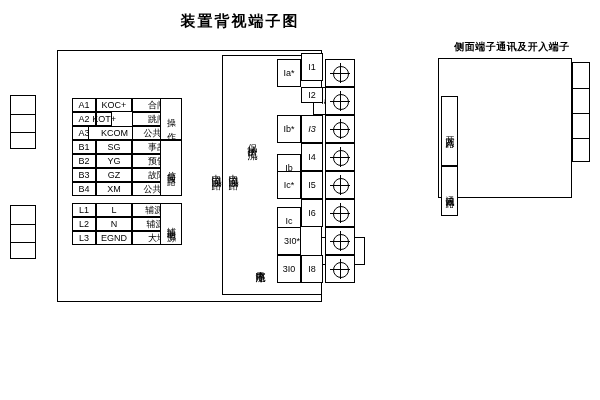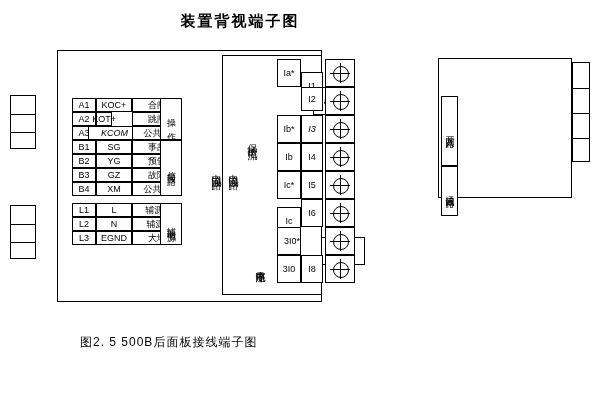--- a/index.html
+++ b/index.html
@@ -53,21 +53,21 @@
   }
   .screw .h{position:absolute;left:4px;right:4px;top:50%;border-top:1px solid #000;}
   .screw .v{position:absolute;top:3px;bottom:3px;left:50%;border-left:1px solid #000;}
 </style>
 </head>
 <body>
 
 <div class="page">
 
   <div class="main-title">装置背视端子图</div>
-  <div class="figure-caption">图2. 5   500B后面板接线端子图</div>
+  <div class="side-title">侧面端子通讯及开入端子</div>
 
   <div class="box" style="left:57px;top:50px;width:265px;height:252px;"></div>
 
   <div class="strip" style="left:10px;top:95px;width:26px;height:54px;">
     <i style="top:18px"></i>
       <i style="top:36px"></i>
   </div>
   <div class="strip" style="left:10px;top:205px;width:26px;height:54px;">
     <i style="top:18px"></i>
       <i style="top:36px"></i>
@@ -76,21 +76,21 @@
   <div class="plain-v" style="left:208px;top:110px;width:16px;height:120px;">电流回路</div>
 
   <div id="left-rows">
       <div class="cell" style="left: 72px; top: 98px; width: 24px; height: 14px;">A1</div>
       <div class="cell" style="left: 96px; top: 98px; width: 36px; height: 14px;">KOC+</div>
       <div class="cell" style="left: 132px; top: 98px; width: 50px; height: 14px;">合闸</div>
       <div class="cell" style="left: 72px; top: 112px; width: 24px; height: 14px;">A2</div>
       <div class="cell" style="left: 96px; top: 112px; width: 16px; height: 14px;">KOT+</div>
       <div class="cell" style="left: 132px; top: 112px; width: 50px; height: 14px;">跳闸</div>
       <div class="cell" style="left: 72px; top: 126px; width: 24px; height: 14px;">A3</div>
-      <div class="cell" style="left: 88px; top: 126px; width: 53px; height: 14px; font-style: italic;">KCOM</div>
+      <div class="cell" style="left: 88px; top: 126px; width: 53px; height: 14px;">KCOM</div>
       <div class="cell" style="left: 132px; top: 126px; width: 50px; height: 14px;">公共端</div>
       <div class="cell" style="left: 72px; top: 140px; width: 24px; height: 14px;">B1</div>
       <div class="cell" style="left: 96px; top: 140px; width: 36px; height: 14px;">SG</div>
       <div class="cell" style="left: 132px; top: 140px; width: 50px; height: 14px;">事故</div>
       <div class="cell" style="left: 72px; top: 154px; width: 24px; height: 14px;">B2</div>
       <div class="cell" style="left: 96px; top: 154px; width: 36px; height: 14px;">YG</div>
       <div class="cell" style="left: 132px; top: 154px; width: 50px; height: 14px;">预告</div>
       <div class="cell" style="left: 72px; top: 168px; width: 24px; height: 14px;">B3</div>
       <div class="cell" style="left: 96px; top: 168px; width: 36px; height: 14px;">GZ</div>
       <div class="cell" style="left: 132px; top: 168px; width: 50px; height: 14px;">故障</div>
@@ -112,26 +112,26 @@
   <div class="vtext" style="left:160px;top:140px;width:22px;height:56px;font-size:9px;">信号回路</div>
   <div class="vtext" style="left:160px;top:203px;width:22px;height:42px;font-size:9px;">辅助电源</div>
 
   <div class="box" style="left:222px;top:55px;width:100px;height:240px;"></div>
   <div class="plain-v" style="left:224px;top:115px;width:18px;height:110px;">电流回路</div>
   <div class="plain-v" style="left:243px;top:85px;width:18px;height:110px;">保护电流</div>
   <div class="plain-v" style="left:243px;top:238px;width:34px;height:52px;letter-spacing:0;">零序电流</div>
 
   <div id="current-rows">
       <div class="cell" style="left: 277px; top: 59px; width: 24px; height: 28px;">Ia*</div>
-      <div class="cell" style="left: 301px; top: 72px; width: 22px; height: 28px;">I1</div>
+      <div class="cell" style="left: 301px; top: 53px; width: 22px; height: 28px;">I1</div>
       <div class="cell" style="left: 277px; top: 87px; width: 24px; height: 28px; margin-left: 36px;">Ia</div>
-      <div class="cell" style="left: 301px; top: 87px; width: 22px; height: 24px;">I2</div>
+      <div class="cell" style="left: 301px; top: 87px; width: 22px; height: 16px;">I2</div>
       <div class="cell" style="left: 277px; top: 115px; width: 24px; height: 28px;">Ib*</div>
       <div class="cell" style="left: 301px; top: 115px; width: 22px; height: 28px; font-style: italic;">I3</div>
-      <div class="cell" style="left: 277px; top: 143px; width: 24px; height: 28px;">Ib</div>
+      <div class="cell" style="left: 277px; top: 154px; width: 24px; height: 28px;">Ib</div>
       <div class="cell" style="left: 301px; top: 143px; width: 22px; height: 28px;">I4</div>
       <div class="cell" style="left: 277px; top: 171px; width: 24px; height: 28px;">Ic*</div>
       <div class="cell" style="left: 301px; top: 171px; width: 22px; height: 28px;">I5</div>
       <div class="cell" style="left: 277px; top: 199px; width: 24px; height: 28px; margin-top: 8px;">Ic</div>
       <div class="cell" style="left: 301px; top: 199px; width: 22px; height: 28px;">I6</div>
       <div class="cell" style="left: 277px; top: 227px; width: 24px; height: 28px; padding-left: 6px;">3I0*</div>
       <div class="cell" style="left: 301px; top: 237px; width: 44px; height: 28px; margin-left: 20px;">I7</div>
       <div class="cell" style="left: 277px; top: 255px; width: 24px; height: 28px;">3I0</div>
       <div class="cell" style="left: 301px; top: 255px; width: 22px; height: 28px;">I8</div>
     </div>

